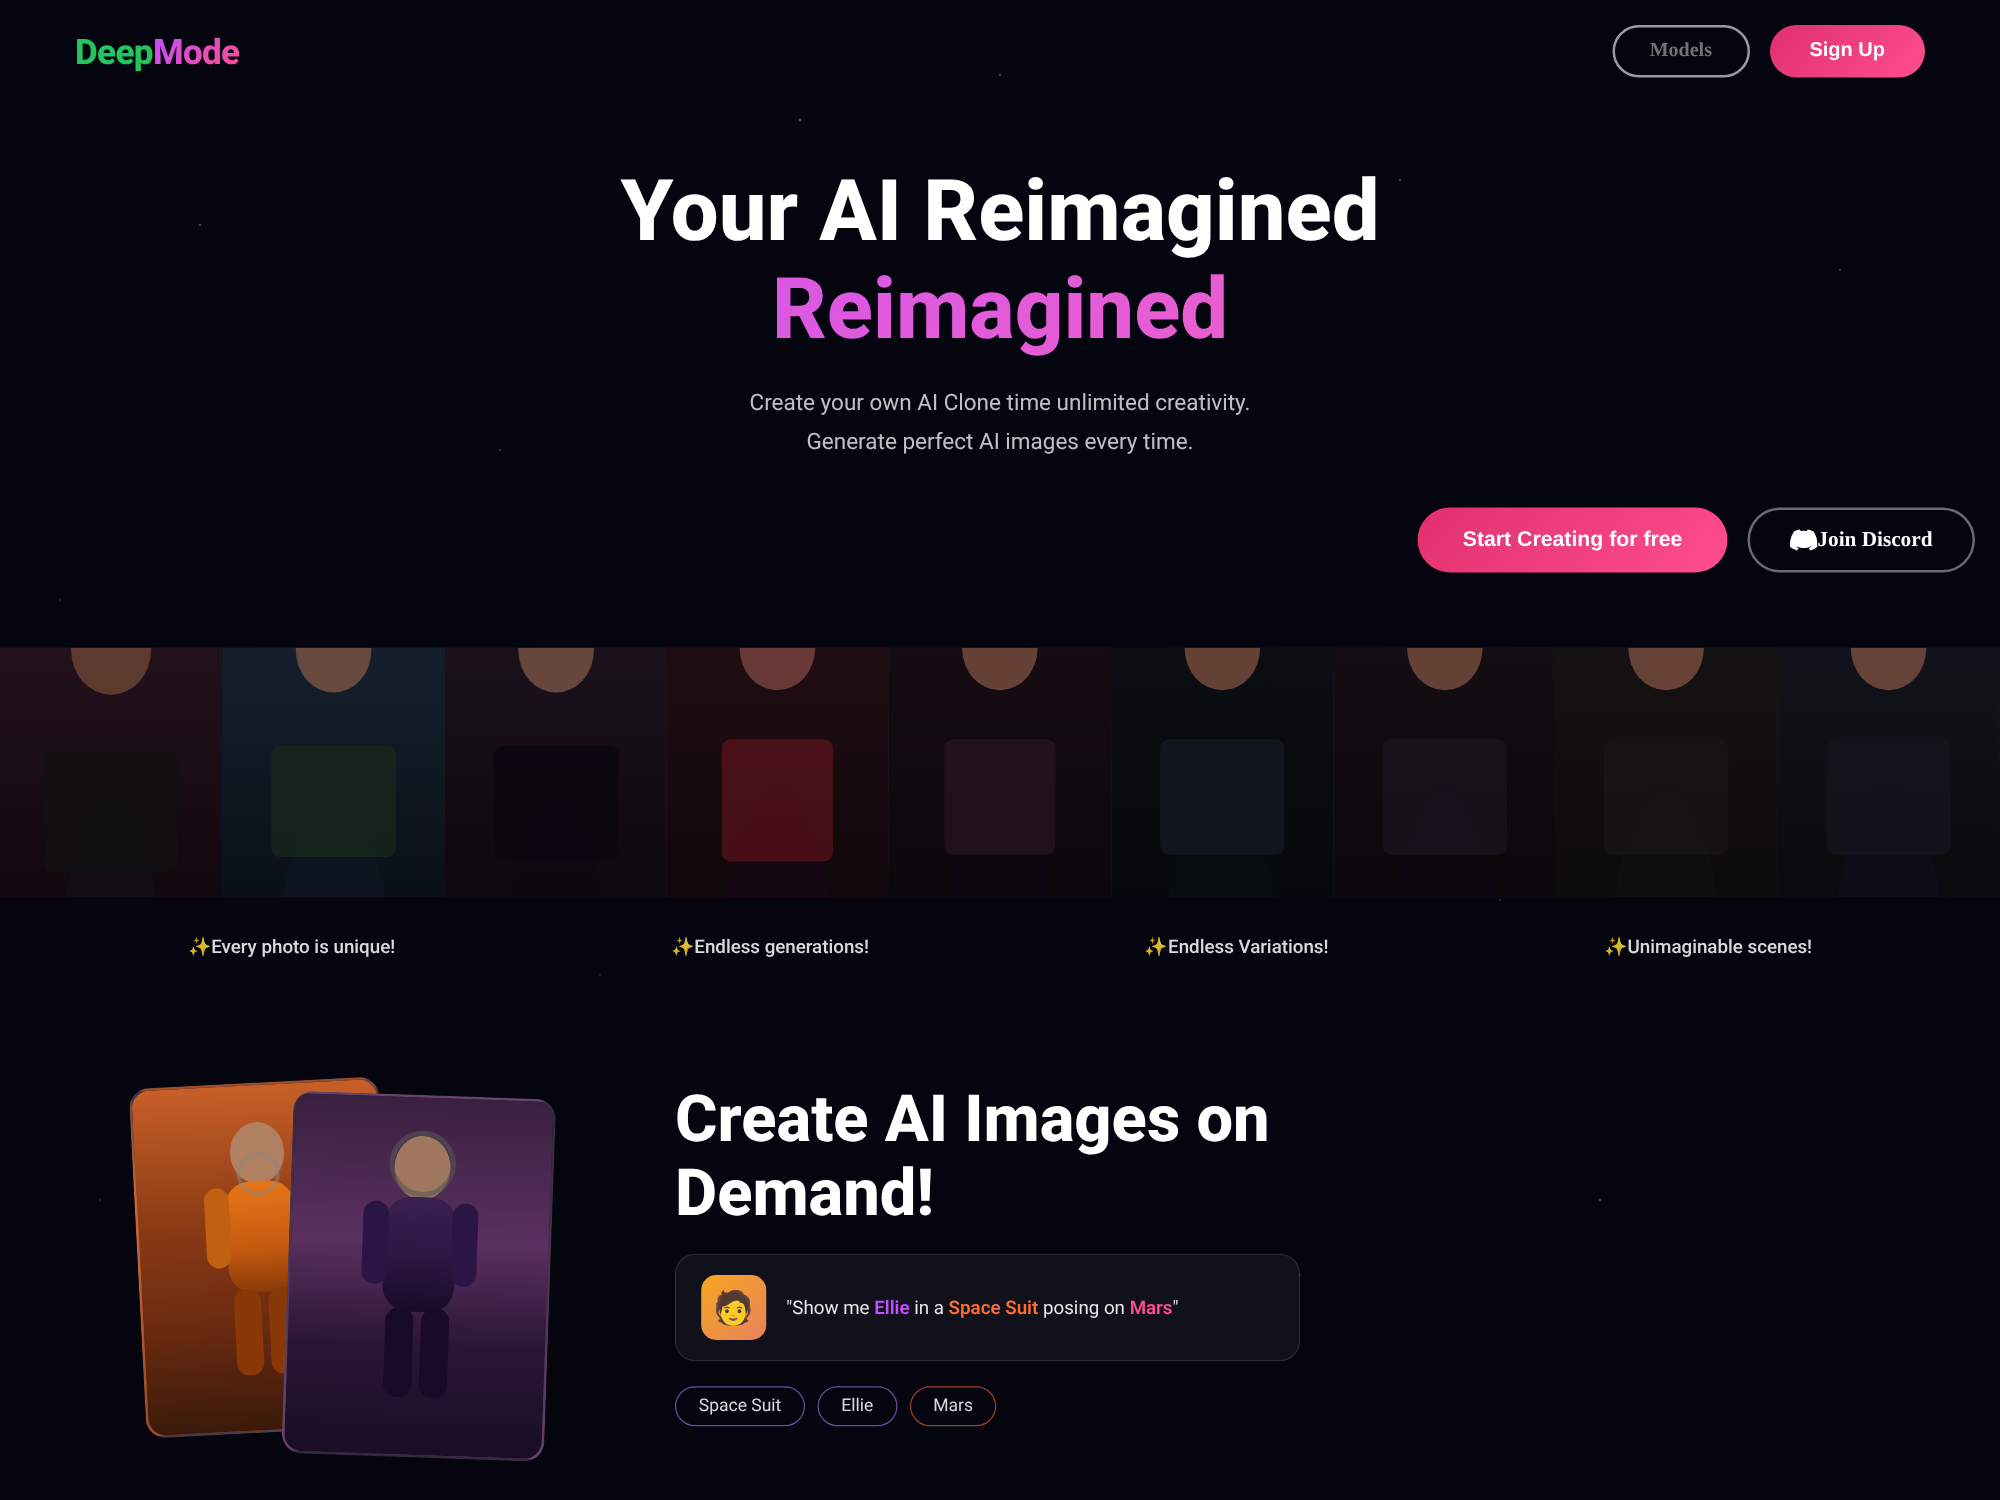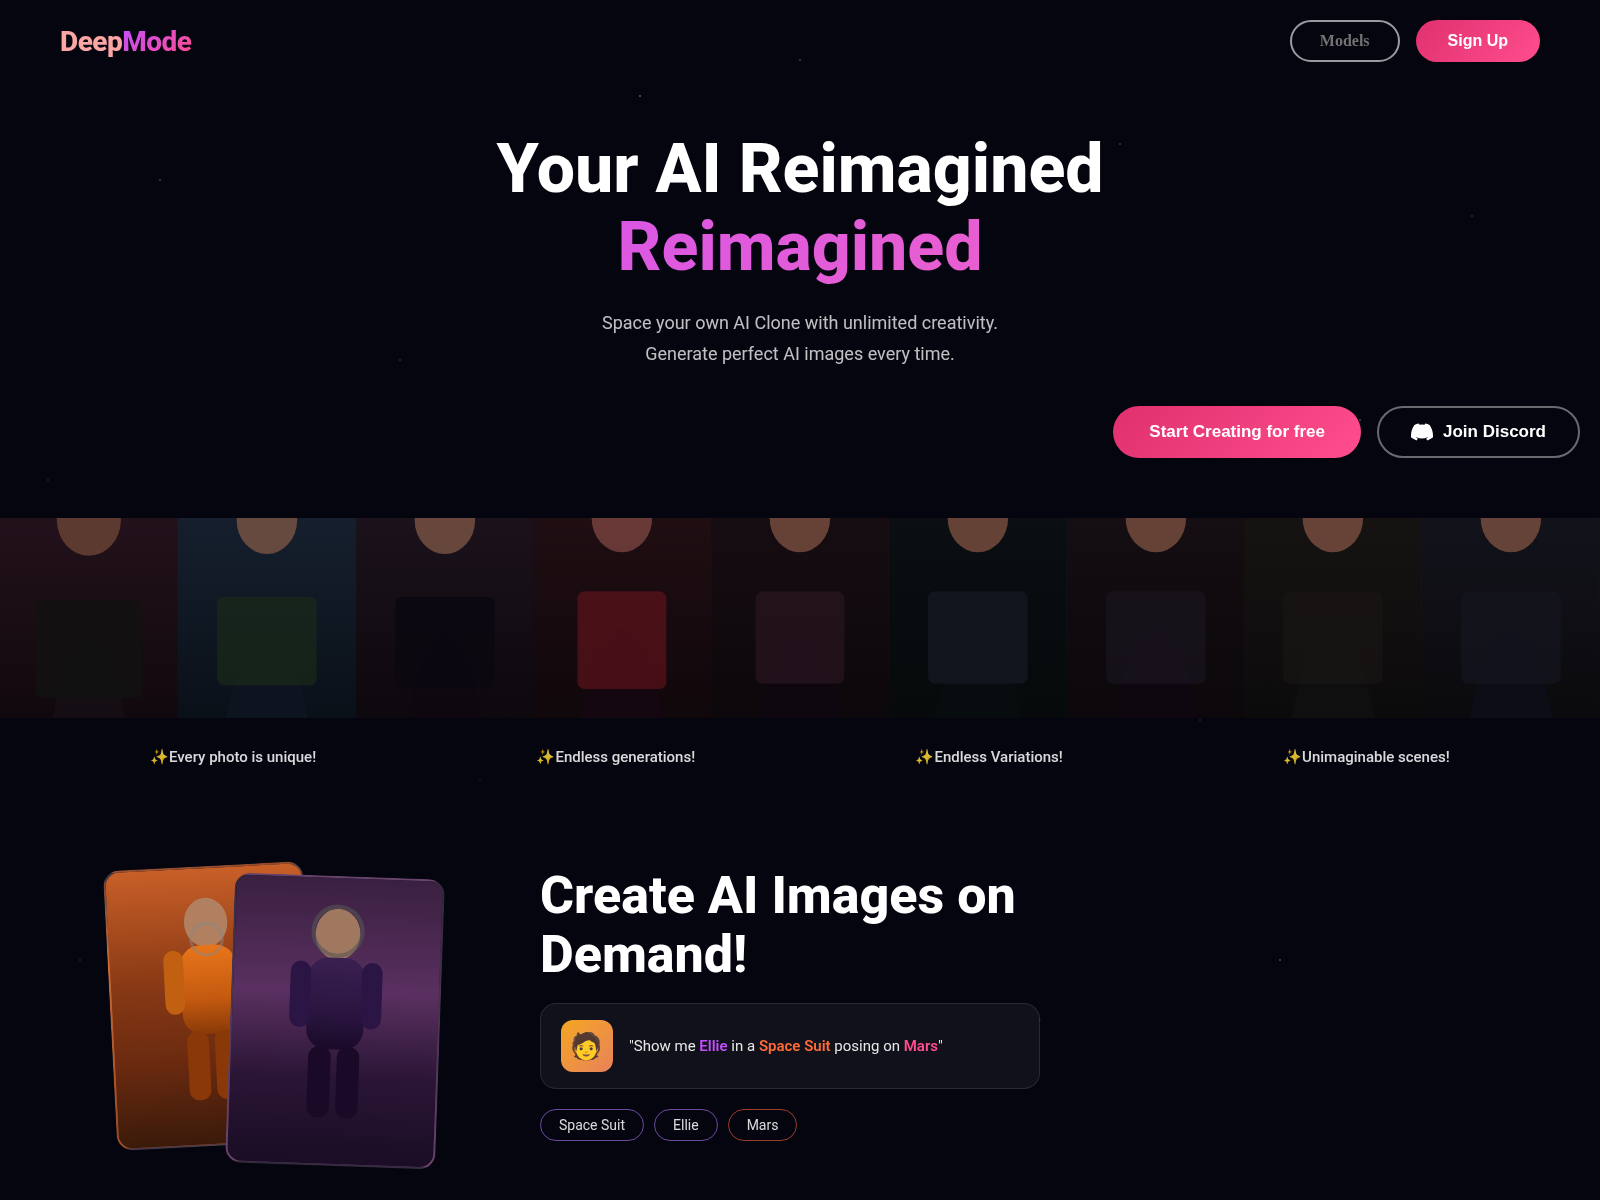--- a/index.html
+++ b/index.html
@@ -53,21 +53,21 @@
       background: transparent;
     }
 
     .logo {
       font-size: 28px;
       font-weight: 800;
       letter-spacing: -0.5px;
     }
 
     .logo-deep {
-      color: #fca5a5;
+      color: #22c55e;
     }
 
     .logo-mode {
       background: linear-gradient(135deg, #c44dff, #ff4d8d);
       -webkit-background-clip: text;
       -webkit-text-fill-color: transparent;
     }
 
     nav {
       display: flex;
@@ -154,21 +154,21 @@
       background: transparent;
       border: 2px solid rgba(255,255,255,0.4);
       color: #ffffff;
       padding: 1px 32px;
       border-radius: 50px;
       font-size: 17px;
       font-weight: 700;
       cursor: pointer;
       display: flex;
       align-items: center;
-      gap: 10px;
+      font-family: Liberation Serif, serif;
     }
 
     .discord-icon {
       width: 22px;
       height: 22px;
     }
 
     
     .image-strip {
       position: relative;
@@ -366,21 +366,21 @@
     <button class="nav-signup-btn">Sign Up</button>
   </nav>
 </header>
 
 <section class="hero">
   <h1>
     <span class="hero-title-line1">Your AI Reimagined</span>
     <span class="hero-title-line2">Reimagined</span>
   </h1>
   <p class="hero-subtitle">
-    <span>Space your own AI Clone with unlimited creativity.</span><br>
+    <span>Create your own AI Clone time unlimited creativity.</span><br>
     <span>Generate perfect AI images every time.</span>
   </p>
   <div class="hero-buttons">
     <button class="btn-start">Start Creating for free</button>
     <button class="btn-discord">
       <svg class="discord-icon" viewBox="0 0 24 24" fill="white">
         <path d="M20.317 4.37a19.791 19.791 0 0 0-4.885-1.515.074.074 0 0 0-.079.037c-.21.375-.444.864-.608 1.25a18.27 18.27 0 0 0-5.487 0 12.64 12.64 0 0 0-.617-1.25.077.077 0 0 0-.079-.037A19.736 19.736 0 0 0 3.677 4.37a.07.07 0 0 0-.032.027C.533 9.046-.32 13.58.099 18.057c.001.022.014.043.031.056a19.9 19.9 0 0 0 5.993 3.03.078.078 0 0 0 .084-.028 14.09 14.09 0 0 0 1.226-1.994.076.076 0 0 0-.041-.106 13.107 13.107 0 0 1-1.872-.892.077.077 0 0 1-.008-.128 10.2 10.2 0 0 0 .372-.292.074.074 0 0 1 .077-.01c3.928 1.793 8.18 1.793 12.062 0a.074.074 0 0 1 .078.01c.12.098.246.198.373.292a.077.077 0 0 1-.006.127 12.299 12.299 0 0 1-1.873.892.077.077 0 0 0-.041.107c.36.698.772 1.362 1.225 1.993a.076.076 0 0 0 .084.028 19.839 19.839 0 0 0 6.002-3.03.077.077 0 0 0 .032-.054c.5-5.177-.838-9.674-3.549-13.66a.061.061 0 0 0-.031-.03z"></path>
       </svg>
       <span>Join Discord</span>
     </button>

